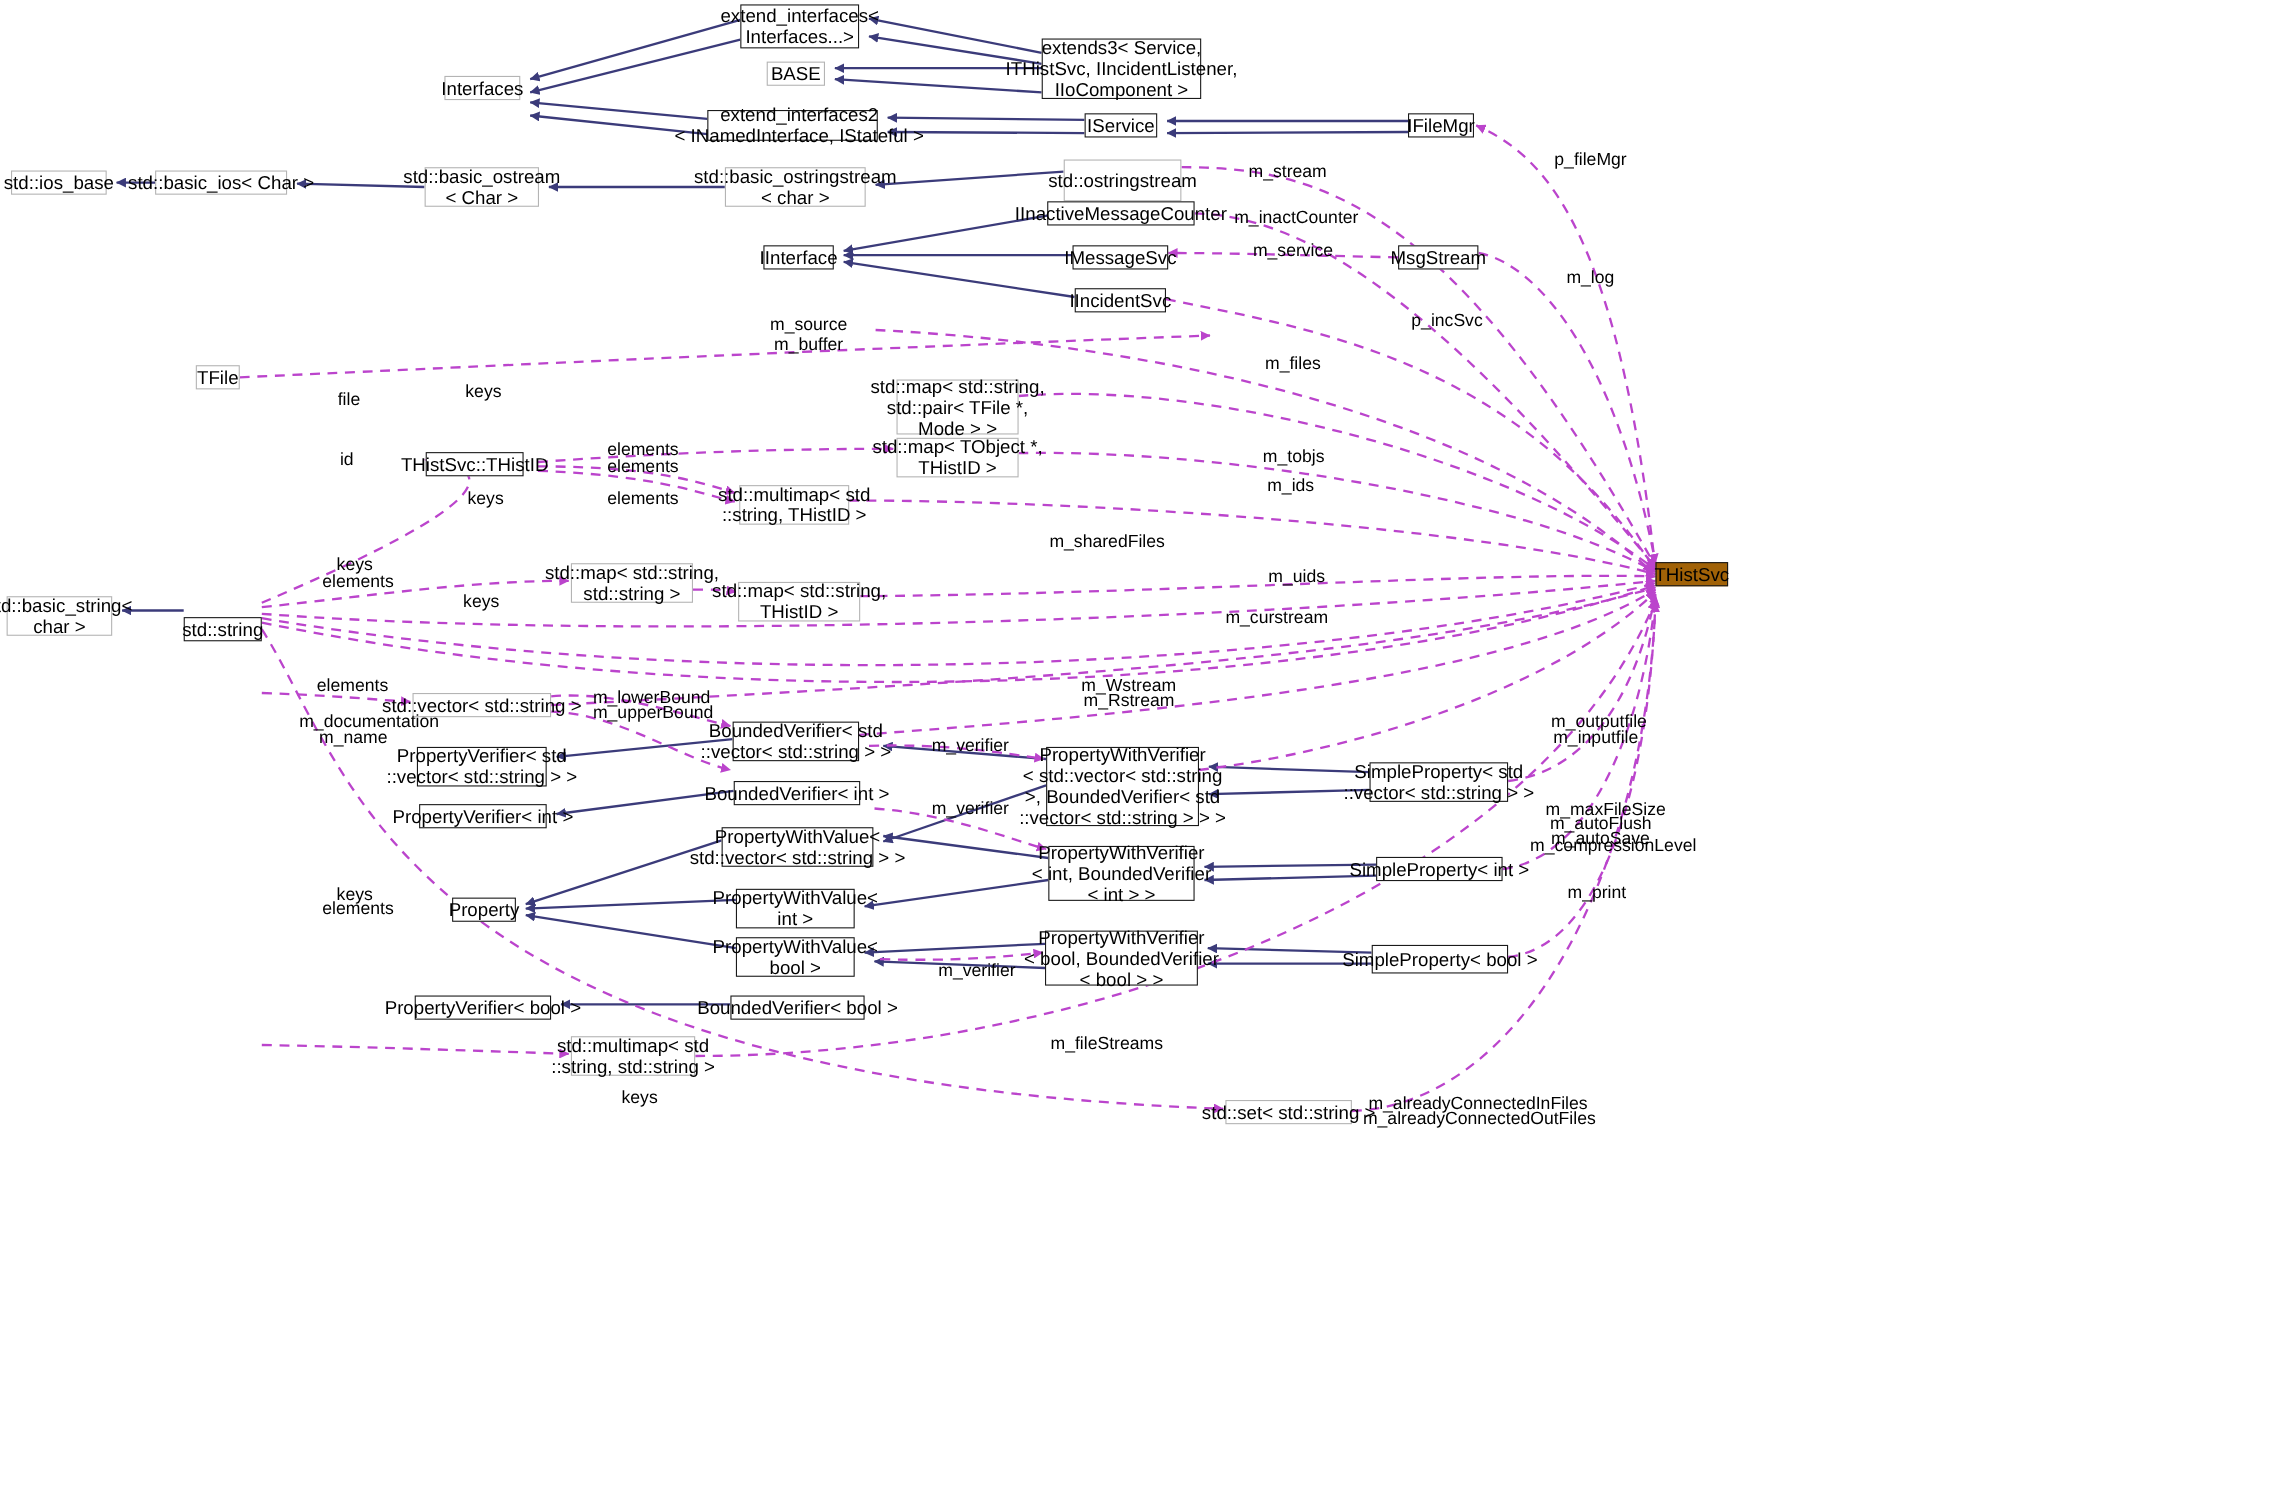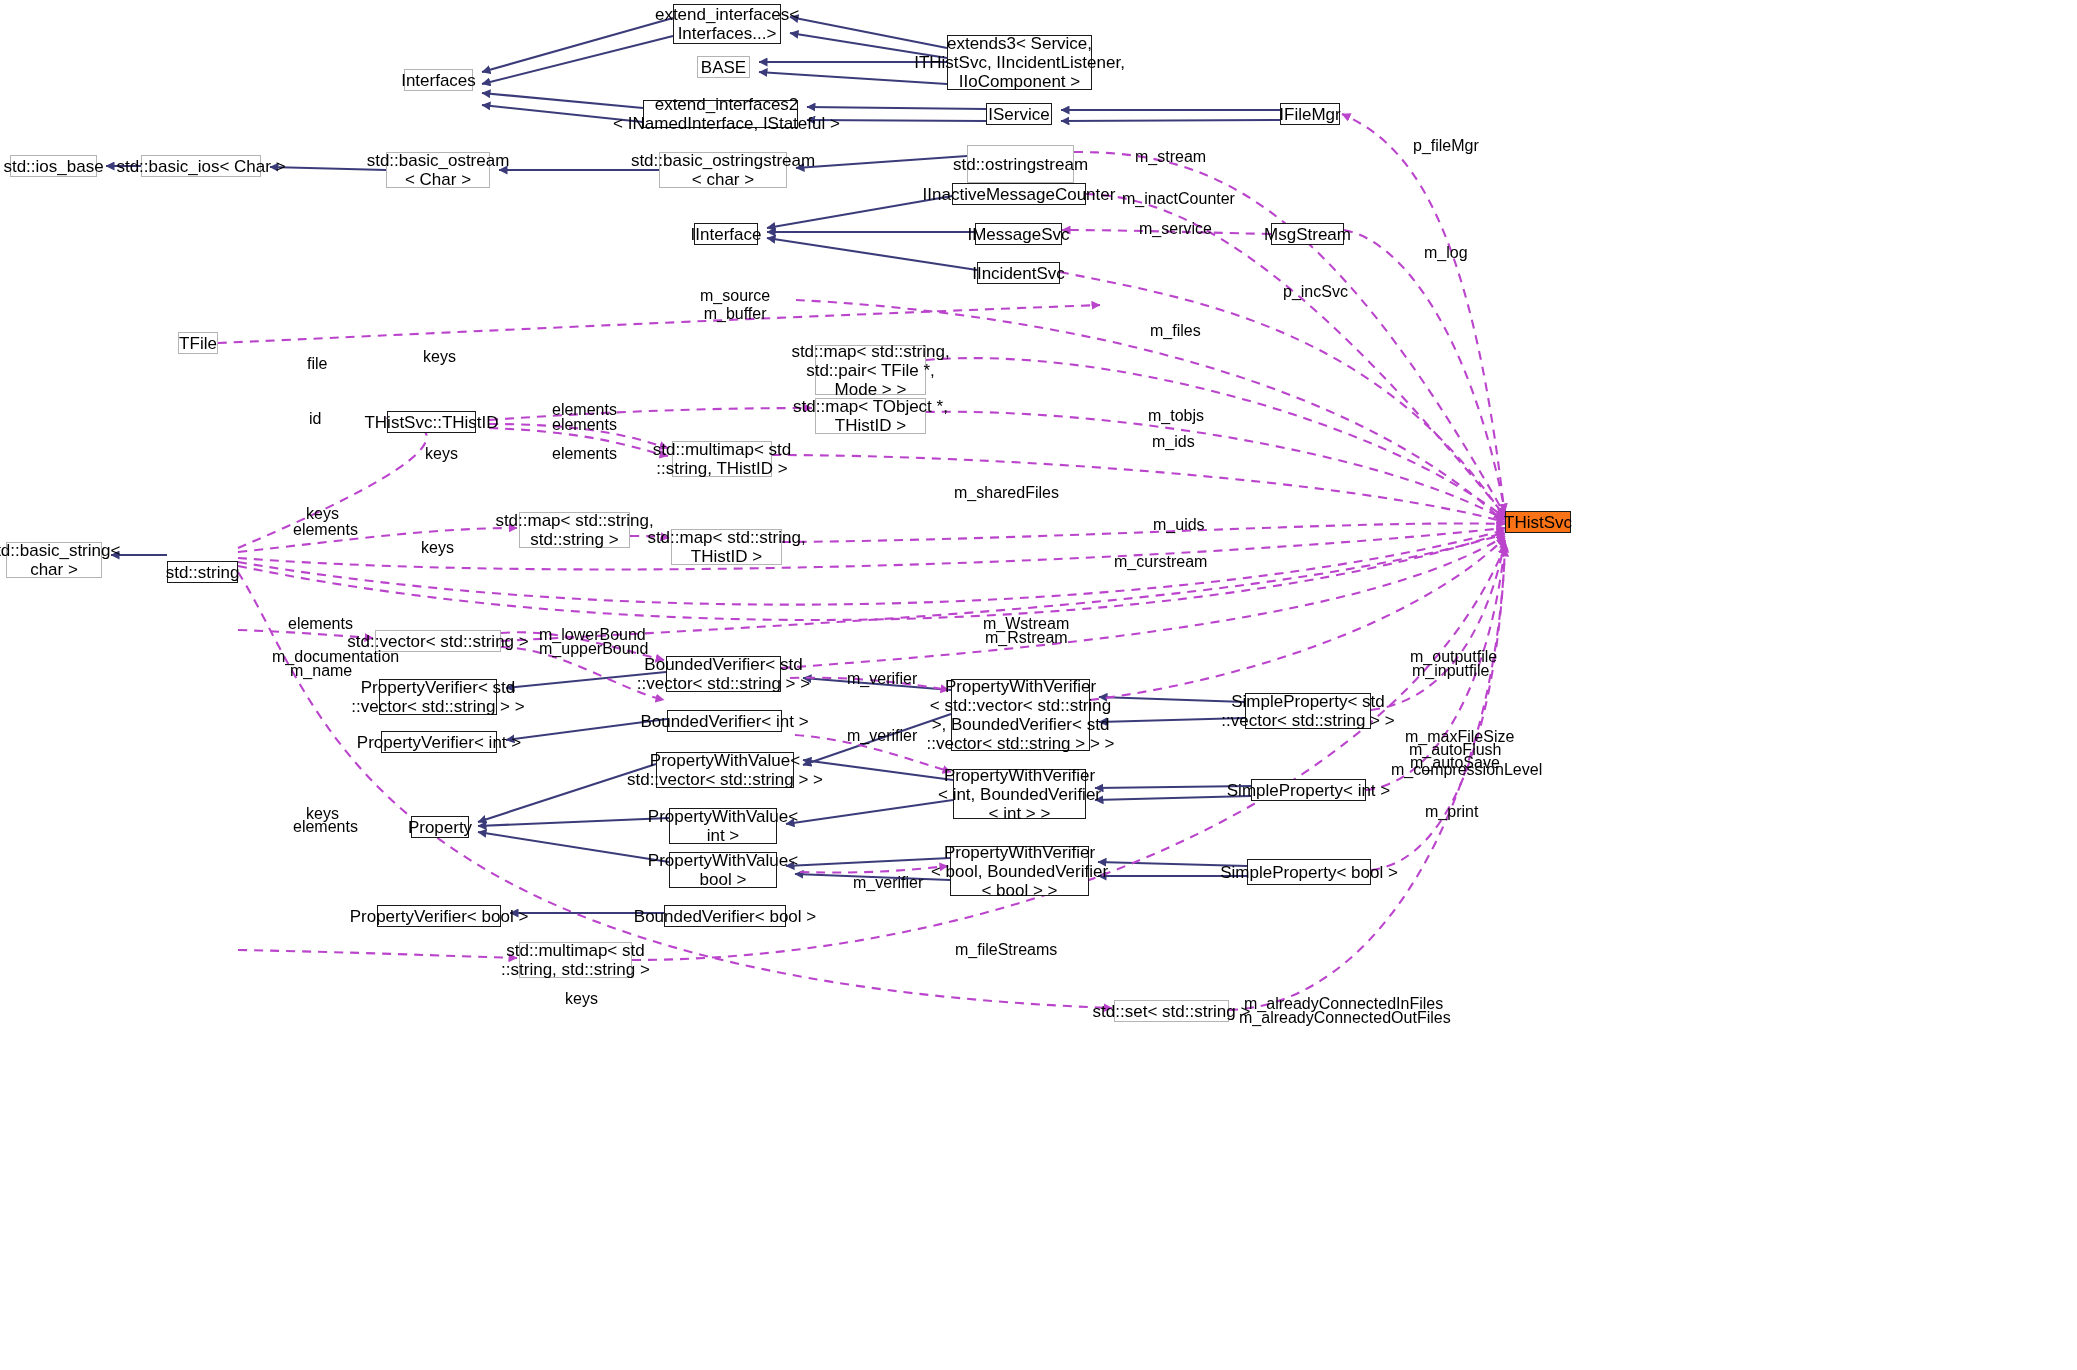--- a/index.html
+++ b/index.html
@@ -5,21 +5,21 @@
   html,body{margin:0;padding:0;background:#ffffff;}
   body{width:2077px;height:1370px;position:relative;overflow:hidden;
        font-family:"Liberation Sans","DejaVu Sans",sans-serif;}
   #diagram{position:absolute;left:0;top:0;width:2077px;height:1370px;}
   svg#edges{position:absolute;left:0;top:0;width:2077px;height:1370px;pointer-events:none;}
   .node{position:absolute;box-sizing:border-box;display:flex;align-items:center;
         justify-content:center;text-align:center;background:#ffffff;
         font-size:17px;line-height:19px;color:#000000;white-space:pre;z-index:5;}
   .node.thin{border:1px solid #b4b4b4;}
   .node.bold{border:1.6px solid #1a1a1a;}
-  .node.focus{border:1.6px solid #1a1a1a;background:#f97316;}
+  .node.focus{border:1.6px solid #1a1a1a;background:#a16207;}
   .elabel{position:absolute;font-size:16px;line-height:18px;color:#000000;
           white-space:pre;z-index:6;text-align:center;}
 </style>
 </head>
 <body>
 
 <div id="diagram">
 
   <svg id="edges" viewBox="0 0 2077 1370" xmlns="http://www.w3.org/2000/svg">
     <defs>

